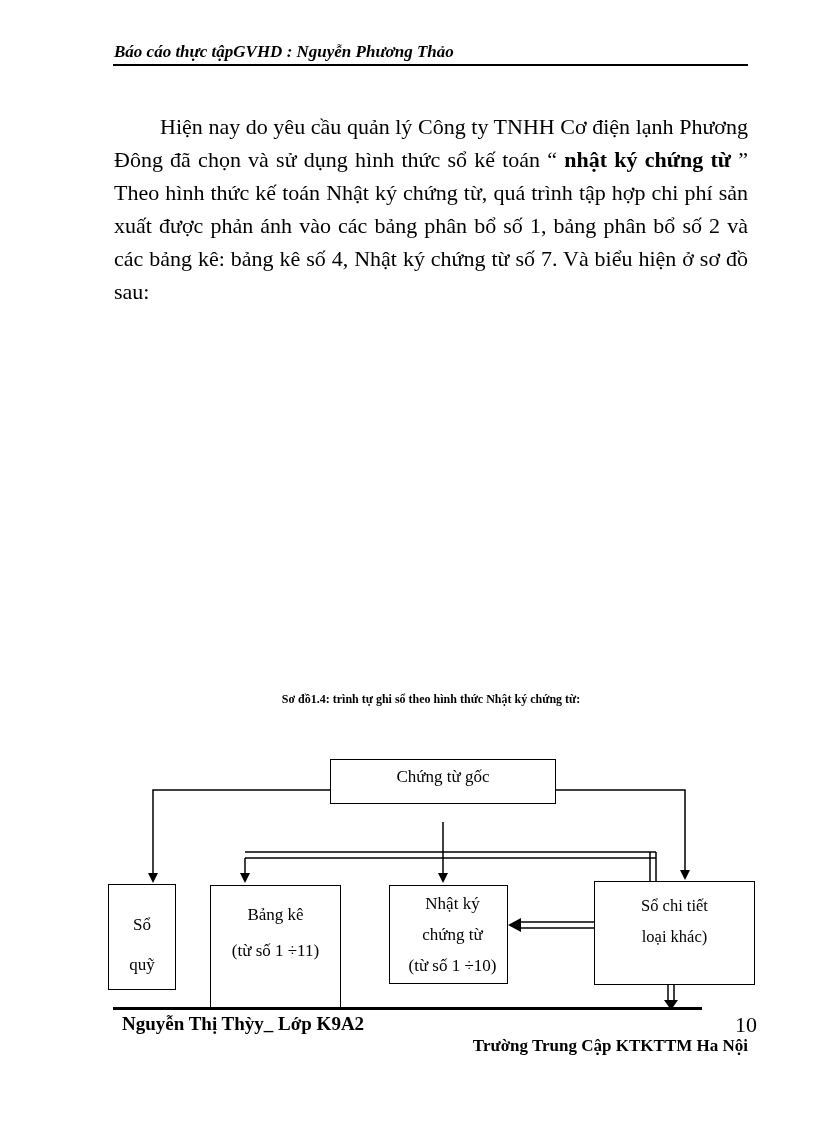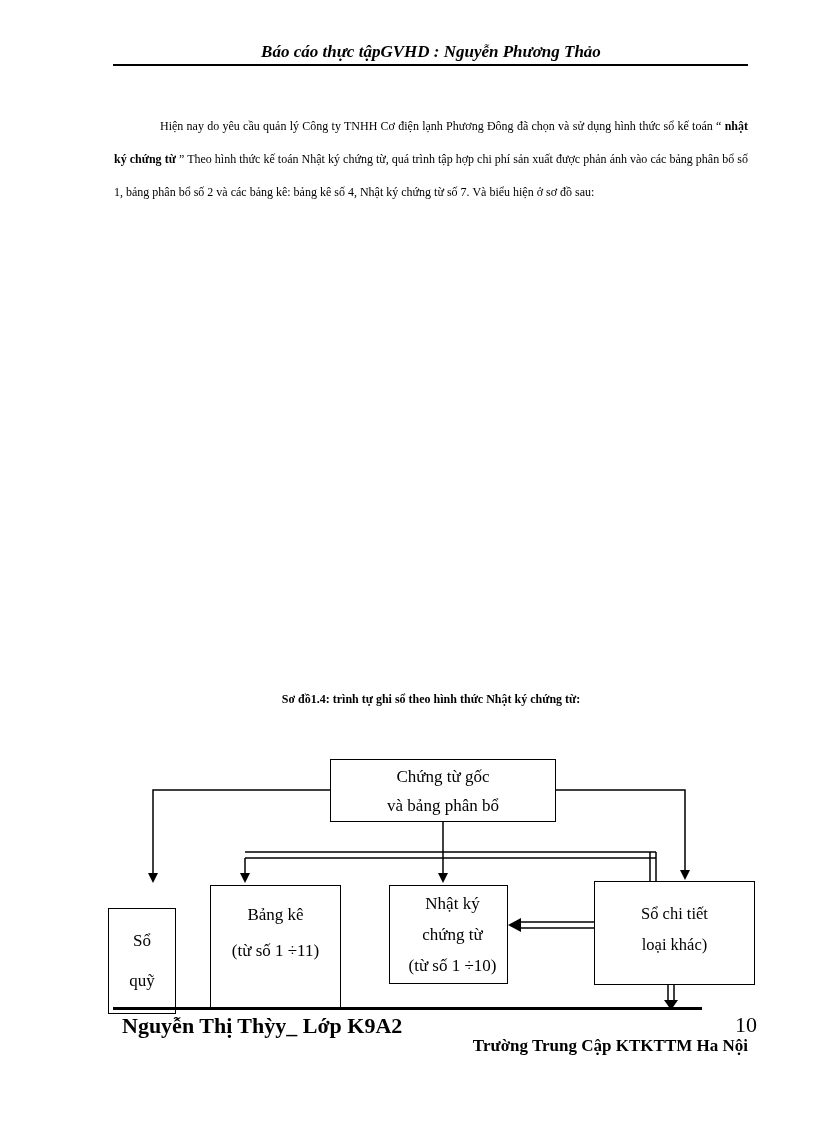--- a/index.html
+++ b/index.html
@@ -4,49 +4,49 @@
 <style>
   * { margin:0; padding:0; box-sizing:border-box; }
   html, body { background:#ffffff; }
   .page {
     position:relative; width:816px; height:1123px; background:#ffffff;
     font-family:"Liberation Serif","DejaVu Serif",serif; color:#000;
     margin:0 auto; overflow:hidden;
   }
   .header {
     position:absolute; top:42px; left:114px; width:634px;
-    display:flex; justify-content:center;
+    display:flex; justify-content:flex-start;
     font-weight:bold; font-style:italic; font-size:17px;
   }
   .header-rule { position:absolute; top:64px; left:113px; width:635px; height:2px; background:#000; }
   .body-text {
     position:absolute; top:110px; left:114px; width:634px;
-    font-size:12px; line-height:33px; text-align:justify; text-indent:46px;
+    font-size:22px; line-height:33px; text-align:justify; text-indent:46px;
   }
   .diagram-title {
     position:absolute; top:692px; left:114px; width:634px;
     font-size:12px; font-weight:bold; text-align:center;
   }
   .connectors { position:absolute; top:740px; left:0; width:816px; height:280px; z-index:1; }
   .dbox {
     position:absolute; border:1.5px solid #000; background:#fff; z-index:2;
     text-align:center; font-size:17px;
   }
   .dbox div { white-space:nowrap; }
-  .box-root       { left:330px; top:759px; width:226px; height:63px;  line-height:29px; padding-top:2px; }
-  .box-so-quy     { left:108px; top:884px; width:68px;  height:106px; line-height:40px; padding-top:12px;margin-top:24px; }
+  .box-root       { left:330px; top:759px; width:226px; height:45px;  line-height:29px; padding-top:2px; }
+  .box-so-quy     { left:108px; top:884px; width:68px;  height:106px; line-height:40px; padding-top:20px; }
   .box-bang-ke    { left:210px; top:885px; width:131px; height:125px;  line-height:36px; padding-top:11px; }
   .box-nhat-ky    { left:389px; top:885px; width:119px; height:99px;  line-height:31px; padding-top:2px;padding-left:8px; }
-  .box-so-chi-tiet{ left:594px; top:881px; width:161px; height:104px; line-height:31px; padding-top:16px; font-size:16.5px; }
+  .box-so-chi-tiet{ left:594px; top:881px; width:161px; height:104px; line-height:31px; padding-top:8px; font-size:16.5px; }
   .footer-rule { position:absolute; top:1007px; left:113px; width:589px; height:3px; background:#000; z-index:3; }
   .page-number { position:absolute; top:1012px; left:735px; font-size:22px; z-index:3; }
   .footer-line1 {
     position:absolute; top:1013px; left:122px; width:583px;
     display:flex; justify-content:space-between;
-    font-weight:bold; font-size:22px; z-index:3;
+    font-weight:bold; font-size:19px; z-index:3;
   }
   .footer-line2 {
     position:absolute; top:1036px; left:114px; width:634px;
     text-align:right; font-weight:bold; font-size:17px; z-index:3;
   }
 </style>
 </head>
 <body>
 
 <div class="page">
@@ -81,21 +81,20 @@
       <polygon points="680,130 690,130 685,140"></polygon>
       <polygon points="438,133 448,133 443,143"></polygon>
       <polygon points="240,133 250,133 245,143"></polygon>
       <polygon points="508,185 521,178 521,192"></polygon>
       <polygon points="664,260 678,260 671,270"></polygon>
     </g>
   </svg>
 
   <div class="dbox box-root">
     <div>Chứng từ gốc</div>
-    <div>và bảng phân bổ</div>
   </div>
 
   <div class="dbox box-so-quy">
     <div>Sổ</div>
     <div>quỹ</div>
   </div>
 
   <div class="dbox box-bang-ke">
     <div>Bảng kê</div>
     <div>(từ số 1 ÷11)</div>

